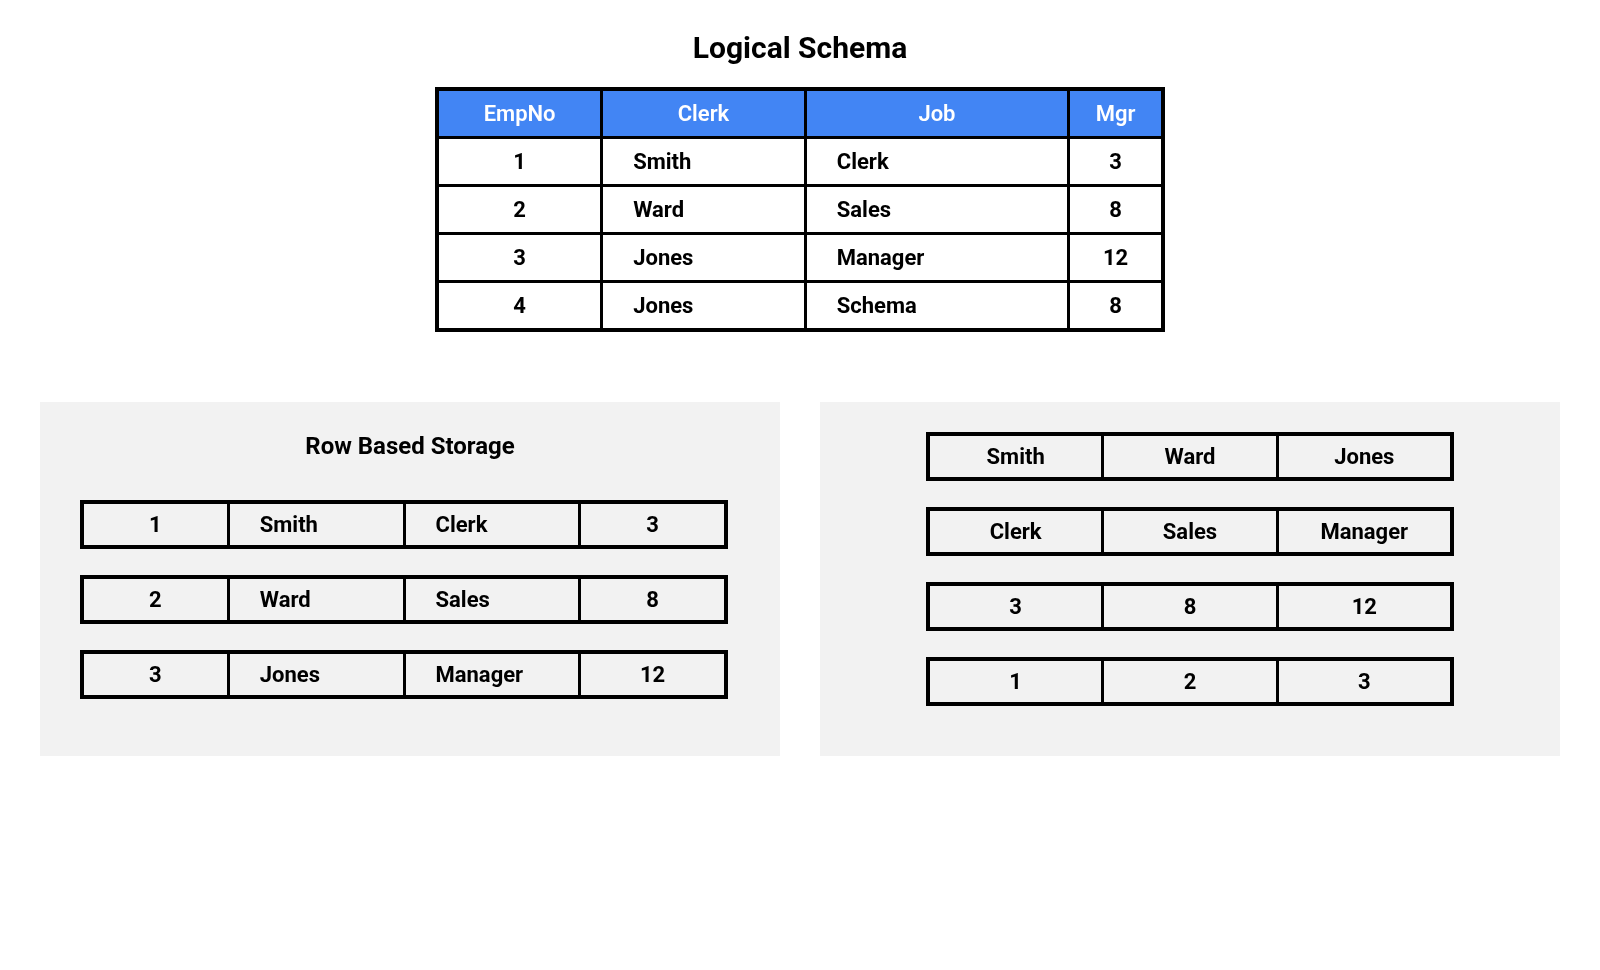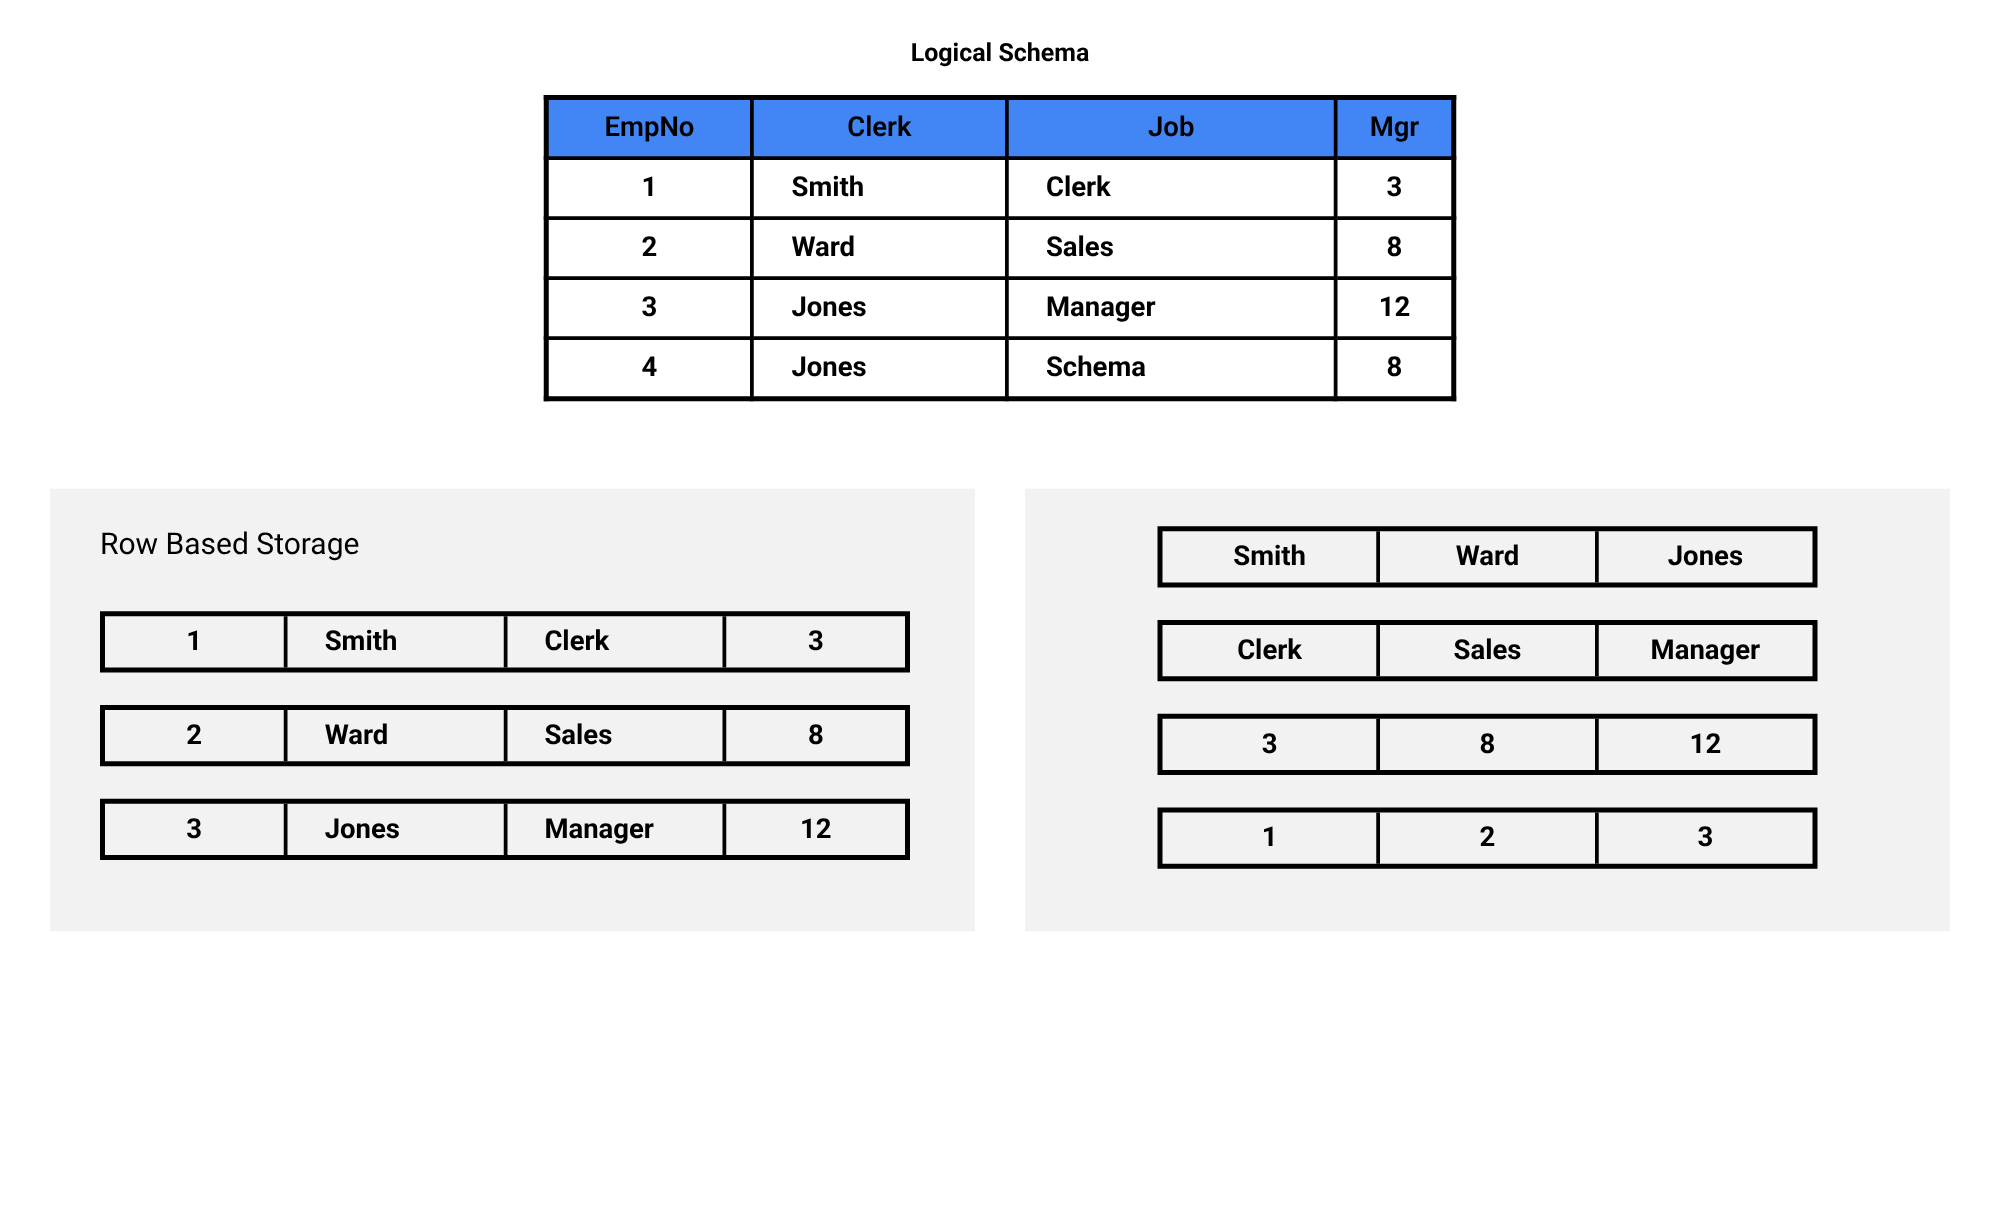--- a/index.html
+++ b/index.html
@@ -1,33 +1,33 @@
 <!DOCTYPE html>
 <html><head>
 <meta charset="utf-8">
 <style>
   html,body{margin:0;padding:0;width:1600px;height:970px;background:#fff;
     font-family:-apple-system,BlinkMacSystemFont,"Segoe UI",Roboto,Helvetica,Arial,sans-serif;
     color:#000;}
   .page{width:1600px;height:970px;position:relative;box-sizing:border-box;padding:30px 20px;}
 
   
-  .top-title{text-align:center;font-size:20px;font-weight:700;margin:0 0 22px 0;}
+  .top-title{text-align:center;font-size:30px;font-weight:700;margin:0 0 22px 0;}
   .logical-table{margin:0 auto;border:4px solid #000;border-collapse:collapse;
     width:730px;background:#fff;}
   .logical-table th,.logical-table td{border:3px solid #000;font-size:22px;
     font-weight:700;text-align:center;padding:10px 0;}
-  .logical-table th{background:#4285f4;color:#000000;font-weight:600;}
+  .logical-table th{background:#4285f4;color:#ffffff;font-weight:600;}
   .logical-table td{background:#fff;}
   .logical-table td.lname,.logical-table td.job{text-align:left;padding-left:30px;}
 
   
   .panels{display:flex;gap:40px;margin-top:70px;padding:0 20px;}
   .panel{background:#f2f2f2;flex:1;padding:30px 40px 50px 40px;box-sizing:border-box;}
-  .panel-title{font-size:24px;font-weight:400;margin:0 0 40px 0;}
+  .panel-title{text-align:center;font-size:24px;font-weight:700;margin:0 0 40px 0;}
 
   .strip{border:4px solid #000;display:flex;margin:0 0 26px 0;background:#f2f2f2;}
   .strip:last-child{margin-bottom:0;}
   .cell{flex:1;border-right:3px solid #000;font-size:22px;font-weight:700;
     text-align:center;padding:8px 0;}
   .cell:last-child{border-right:none;}
   .cell.left{text-align:left;padding-left:30px;}
 
   
   .colpanel .strip{width:520px;margin-left:auto;margin-right:auto;}

